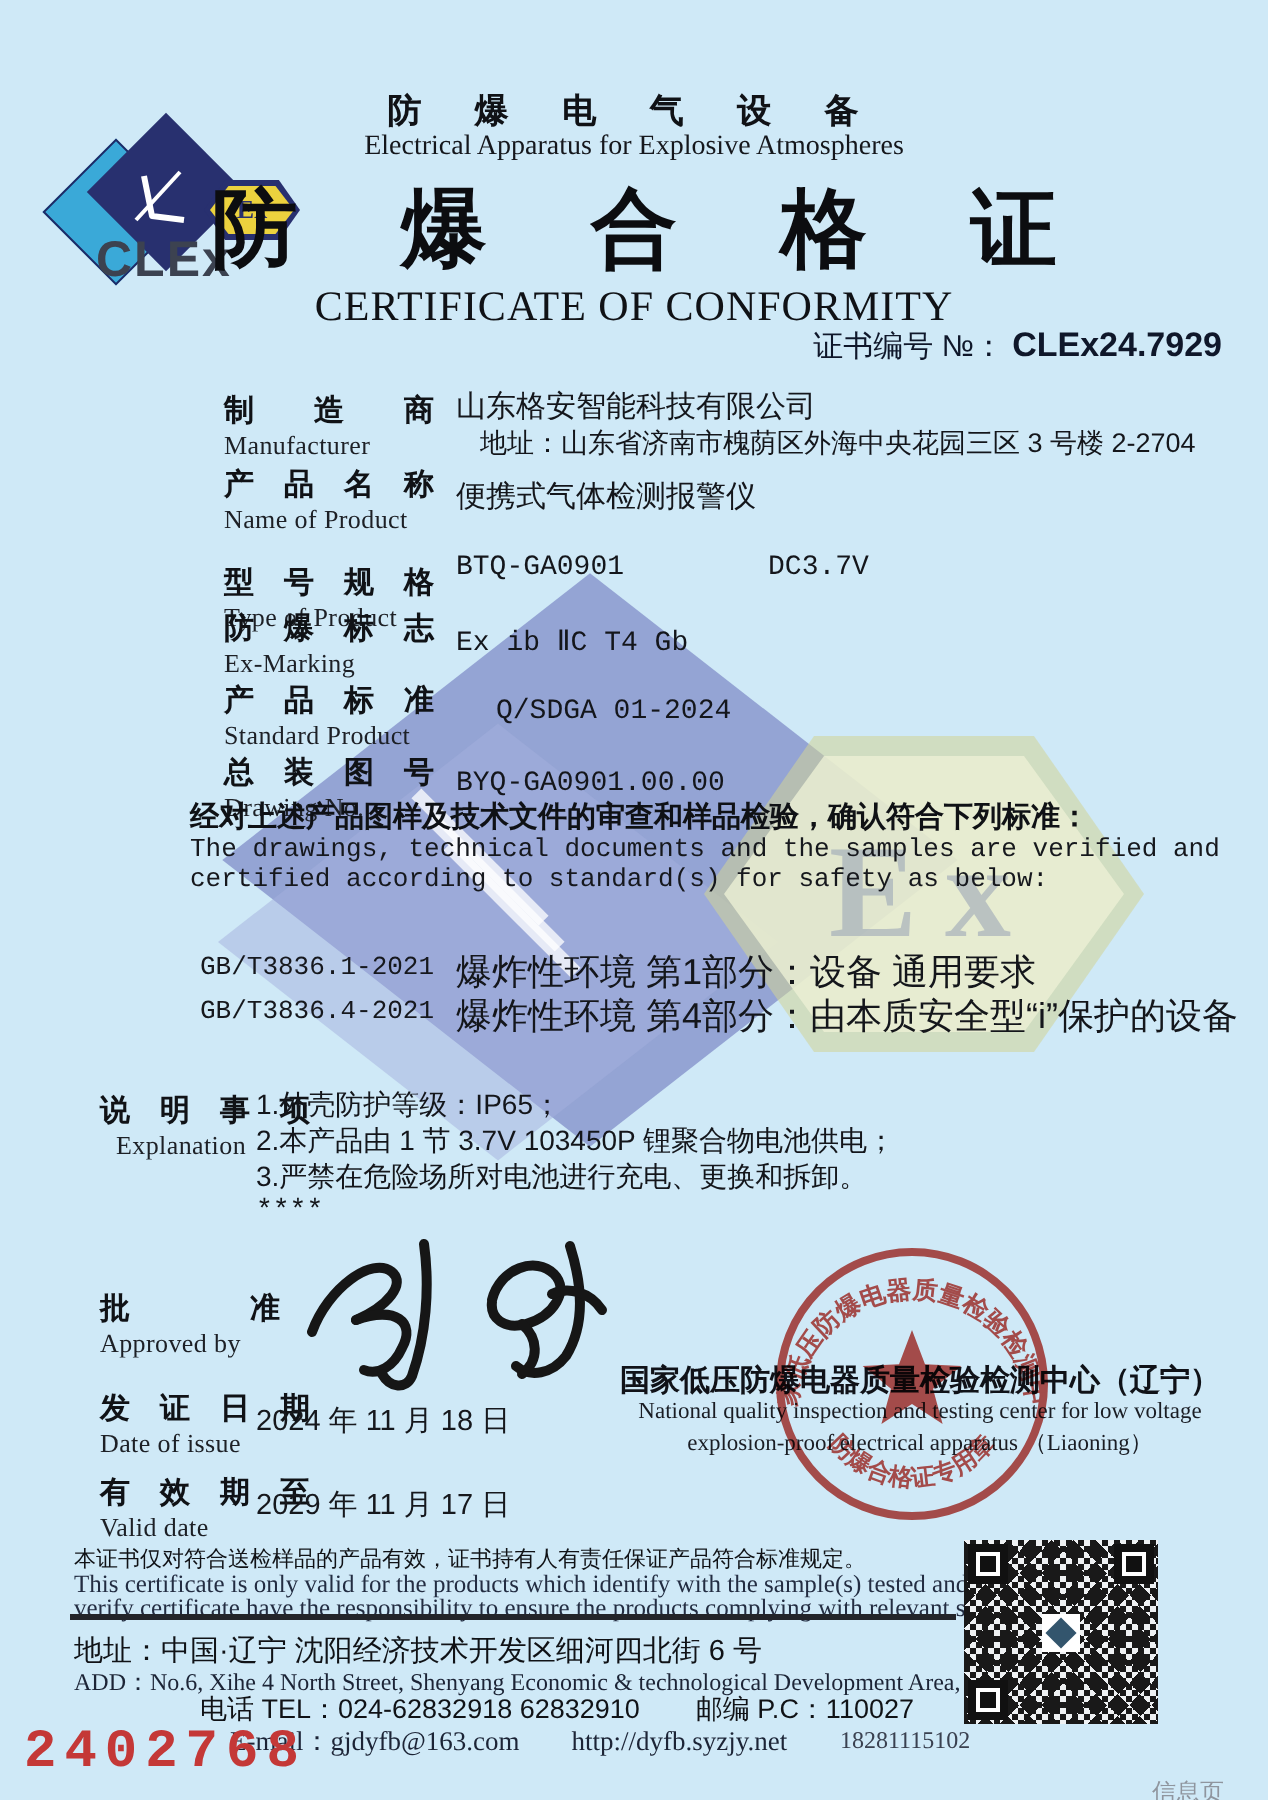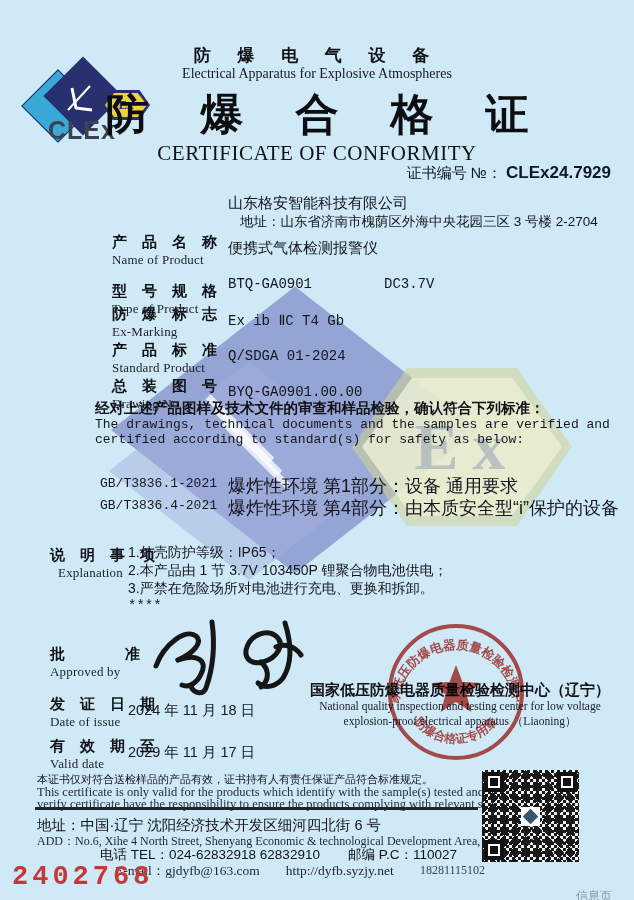--- a/index.html
+++ b/index.html
@@ -109,20 +109,24 @@
 
   <div class="abs ctr h-sub-cn">防 爆 电 气 设 备</div>
   <div class="abs ctr h-sub-en serif">Electrical Apparatus for Explosive Atmospheres</div>
   <div class="abs ctr h-title-cn">防 爆 合 格 证</div>
   <div class="abs ctr h-title-en serif">CERTIFICATE OF CONFORMITY</div>
   <div class="abs h-no">
     <span>证书编号 №：</span>
     <b>CLEx24.7929</b>
   </div>
 
+  <div class="abs flabel" style="top:196px;">
+    <span>制　　造　　商</span>
+    <div class="fen">Manufacturer</div>
+  </div>
   <div class="abs fval" style="top:194px;">山东格安智能科技有限公司</div>
   <div class="abs fsub" style="top:213px;">地址：山东省济南市槐荫区外海中央花园三区 3 号楼 2-2704</div>
 
   <div class="abs flabel" style="top:233px;">
     <span>产　品　名　称</span>
     <div class="fen">Name of Product</div>
   </div>
   <div class="abs fval" style="top:239px;">便携式气体检测报警仪</div>
 
   <div class="abs flabel" style="top:282px;">
@@ -136,21 +140,21 @@
   <div class="abs flabel" style="top:305px;">
     <span>防　爆　标　志</span>
     <div class="fen">Ex-Marking</div>
   </div>
   <div class="abs fval fmono" style="top:312px;">Ex ib ⅡC T4 Gb</div>
 
   <div class="abs flabel" style="top:341px;">
     <span>产　品　标　准</span>
     <div class="fen">Standard Product</div>
   </div>
-  <div class="abs fval fmono" style="top:348px;">Q/SDGA 01-2024</div>
+  <div class="abs fval fmono" style="top:348px;margin-left:20px;">Q/SDGA 01-2024</div>
 
   <div class="abs flabel" style="top:377px;">
     <span>总　装　图　号</span>
     <div class="fen">Drawing No.</div>
   </div>
   <div class="abs fval fmono" style="top:384px;">BYQ-GA0901.00.00</div>
 
   <div class="abs st-cn">经对上述产品图样及技术文件的审查和样品检验，确认符合下列标准：</div>
   <div class="abs st-en mono" style="top:417px;">The drawings, technical documents and the samples are verified and</div>
   <div class="abs st-en mono" style="top:432px;">certified according to standard(s) for safety as below:</div>

